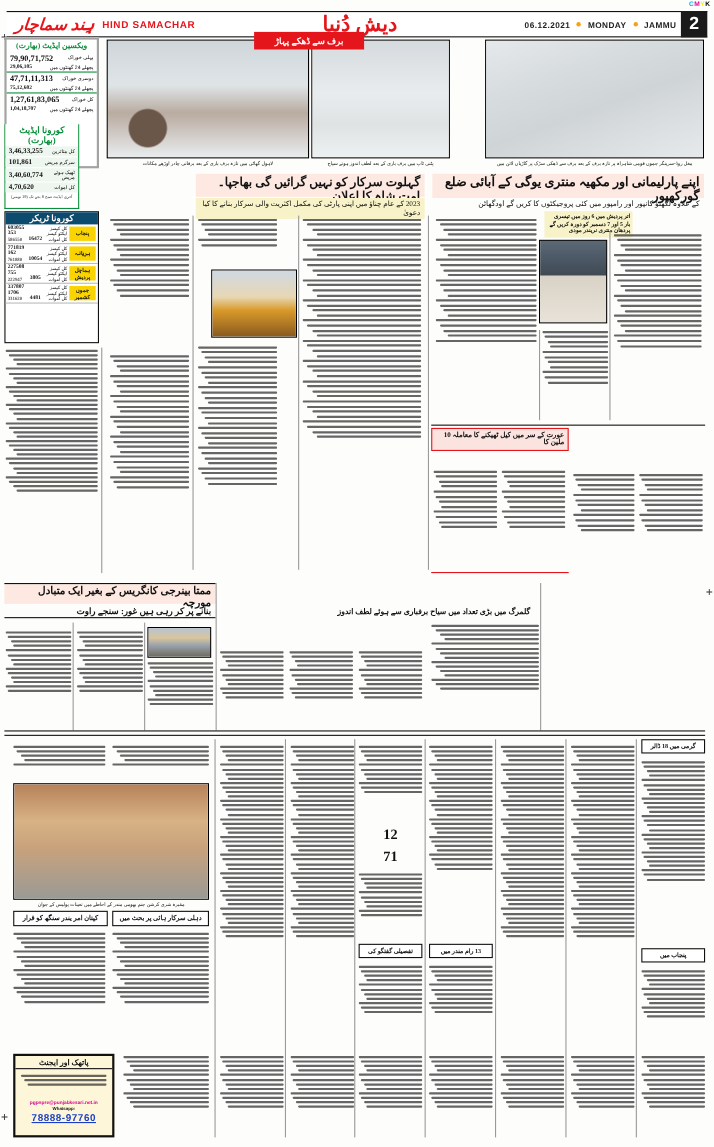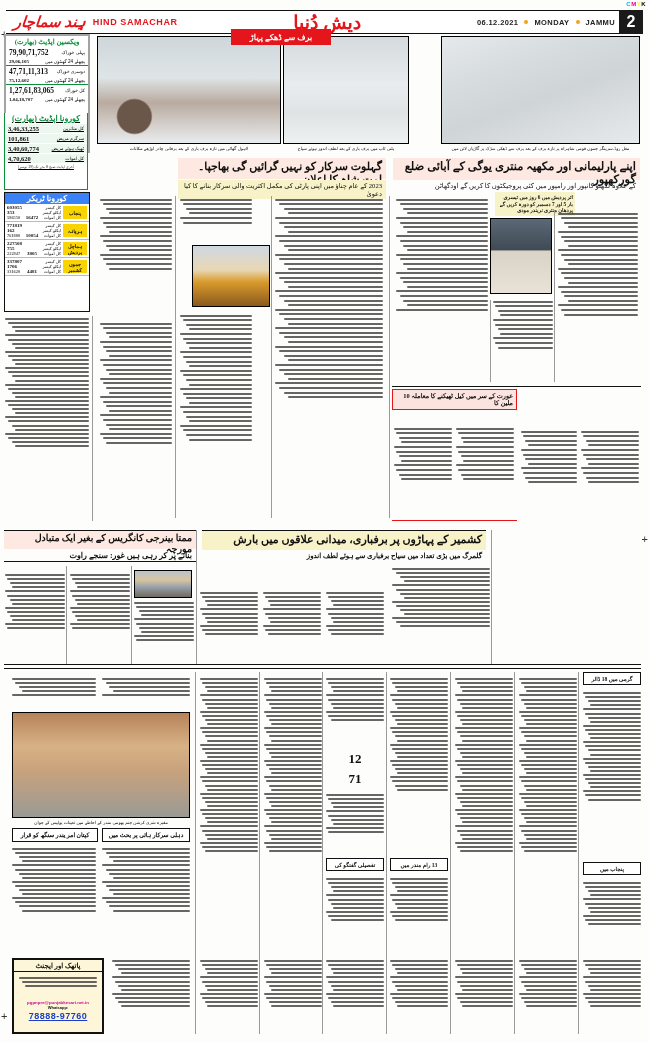--- a/index.html
+++ b/index.html
@@ -80,21 +80,21 @@
   .redflag {
     position:absolute; background:#e4151b; color:#fff; direction:rtl;
     font-family:"Liberation Serif", serif; font-weight:bold;
     display:flex; align-items:center; justify-content:center;
   }
   
   .box { position:absolute; border:1px solid #111; background:#fff; }
   .vax-title { color:#0a8f3c; font-weight:bold; direction:rtl; text-align:center;
     font-family:"Liberation Serif", serif; }
   .num { font-weight:bold; color:#111; font-family:"Liberation Serif", serif; }
-  .tbl-head { background:#3b82f6; color:#fff; text-align:center; direction:rtl;
+  .tbl-head { background:#0c4a6e; color:#fff; text-align:center; direction:rtl;
     font-weight:bold; font-family:"Liberation Serif", serif; }
   .state-tag { background:#f9d400; color:#111; direction:rtl; font-weight:bold;
     font-family:"Liberation Serif",serif; text-align:center; }
   .hl-pink { background:#fbe3e0; }
   .hl-yellow { background:#f7f2c8; }
   .hl-peach { background:#fde9e2; }
   .rule { position:absolute; background:#111; }
   .rule-red { position:absolute; background:#e4151b; }
   .divider { position:absolute; background:#9a9a9a; width:1px; }
   .adbox { position:absolute; border:2px solid #111; background:#fdf6d8; }
@@ -180,21 +180,21 @@
           <span style="font-size:4.6px">کل خوراک</span>
           <span class="num">1,27,61,83,065</span>
         </div>
         <div style="display: flex; justify-content: space-between; direction: rtl; padding: 1px 3px; font-size: 5px; align-items: center;">
           <span style="font-size:4.6px">پچھلے 24 گھنٹوں میں</span>
           <span class="num">1,04,18,707</span>
         </div>
       </div>
   </div>
 
-  <div class="box" style="left:4px; top:113px; width:84px; height:77px; border:1px solid #0a8f3c; border-top:none;text-decoration:underline;">
+  <div class="box" style="left:4px; top:113px; width:68px; height:77px; border:1px solid #0a8f3c; border-top:none;">
     <div class="vax-title" style="font-size:8px; padding:1px 0; background:#fff;">کورونا اپڈیٹ (بھارت)</div>
     <div id="cor-rows">
         <div style="display: flex; justify-content: space-between; direction: rtl; padding: 1px 3px; align-items: center; background: rgb(238, 247, 239); margin-bottom: 1px;">
           <span style="font-size:4.6px">کل متاثرین</span>
           <span class="num" style="font-size:6.5px">3,46,33,255</span>
         </div>
         <div style="display: flex; justify-content: space-between; direction: rtl; padding: 1px 3px; align-items: center; background: rgb(238, 247, 239); margin-bottom: 1px;">
           <span style="font-size:4.6px">سرگرم مریض</span>
           <span class="num" style="font-size:6.5px">101,861</span>
         </div>
@@ -600,23 +600,20 @@
       <i></i>
       <i></i>
       <i></i>
       <i></i>
       <i></i>
       <i></i>
     </div>
 
   <div class="rule-red" style="left:392px; top:520px; width:125px; height:1px;"></div>
 
-  <div class="hl-yellow" style="position:absolute; left:202px; top:530px; width:284px; height:20px; border-top:1px solid #111;">
-    <div class="hd" style="font-size:11px; padding:2px 4px 0;">کشمیر کے پہاڑوں پر برفباری، میدانی علاقوں میں بارش</div>
-  </div>
   <div class="hd" style="position:absolute; left:202px; top:551px; width:284px; font-size:7px; padding:1px 4px; font-weight:bold;">گلمرگ میں بڑی تعداد میں سیاح برفباری سے ہوئے لطف اندوز</div>
 
   <div class="hl-peach" style="position:absolute; left:4px; top:530px; width:192px; height:19px; border-top:1px solid #111;">
     <div class="hd" style="font-size:9.5px; padding:2px 4px 0;">ممتا بینرجی کانگریس کے بغیر ایک متبادل مورچہ</div>
   </div>
   <div class="hd" style="position:absolute; left:4px; top:550px; width:192px; font-size:8px; padding:1px 4px; border-bottom:1px solid #111;">بنانے پر کر رہی ہیں غور: سنجے راوت</div>
 
   <div class="hd" style="position:absolute; left:202px; top:565px; width:0px;"></div>
   <div class="hl-peach" style="position:absolute; left:198px; top:530px; width:0px; height:0;"></div>
 

